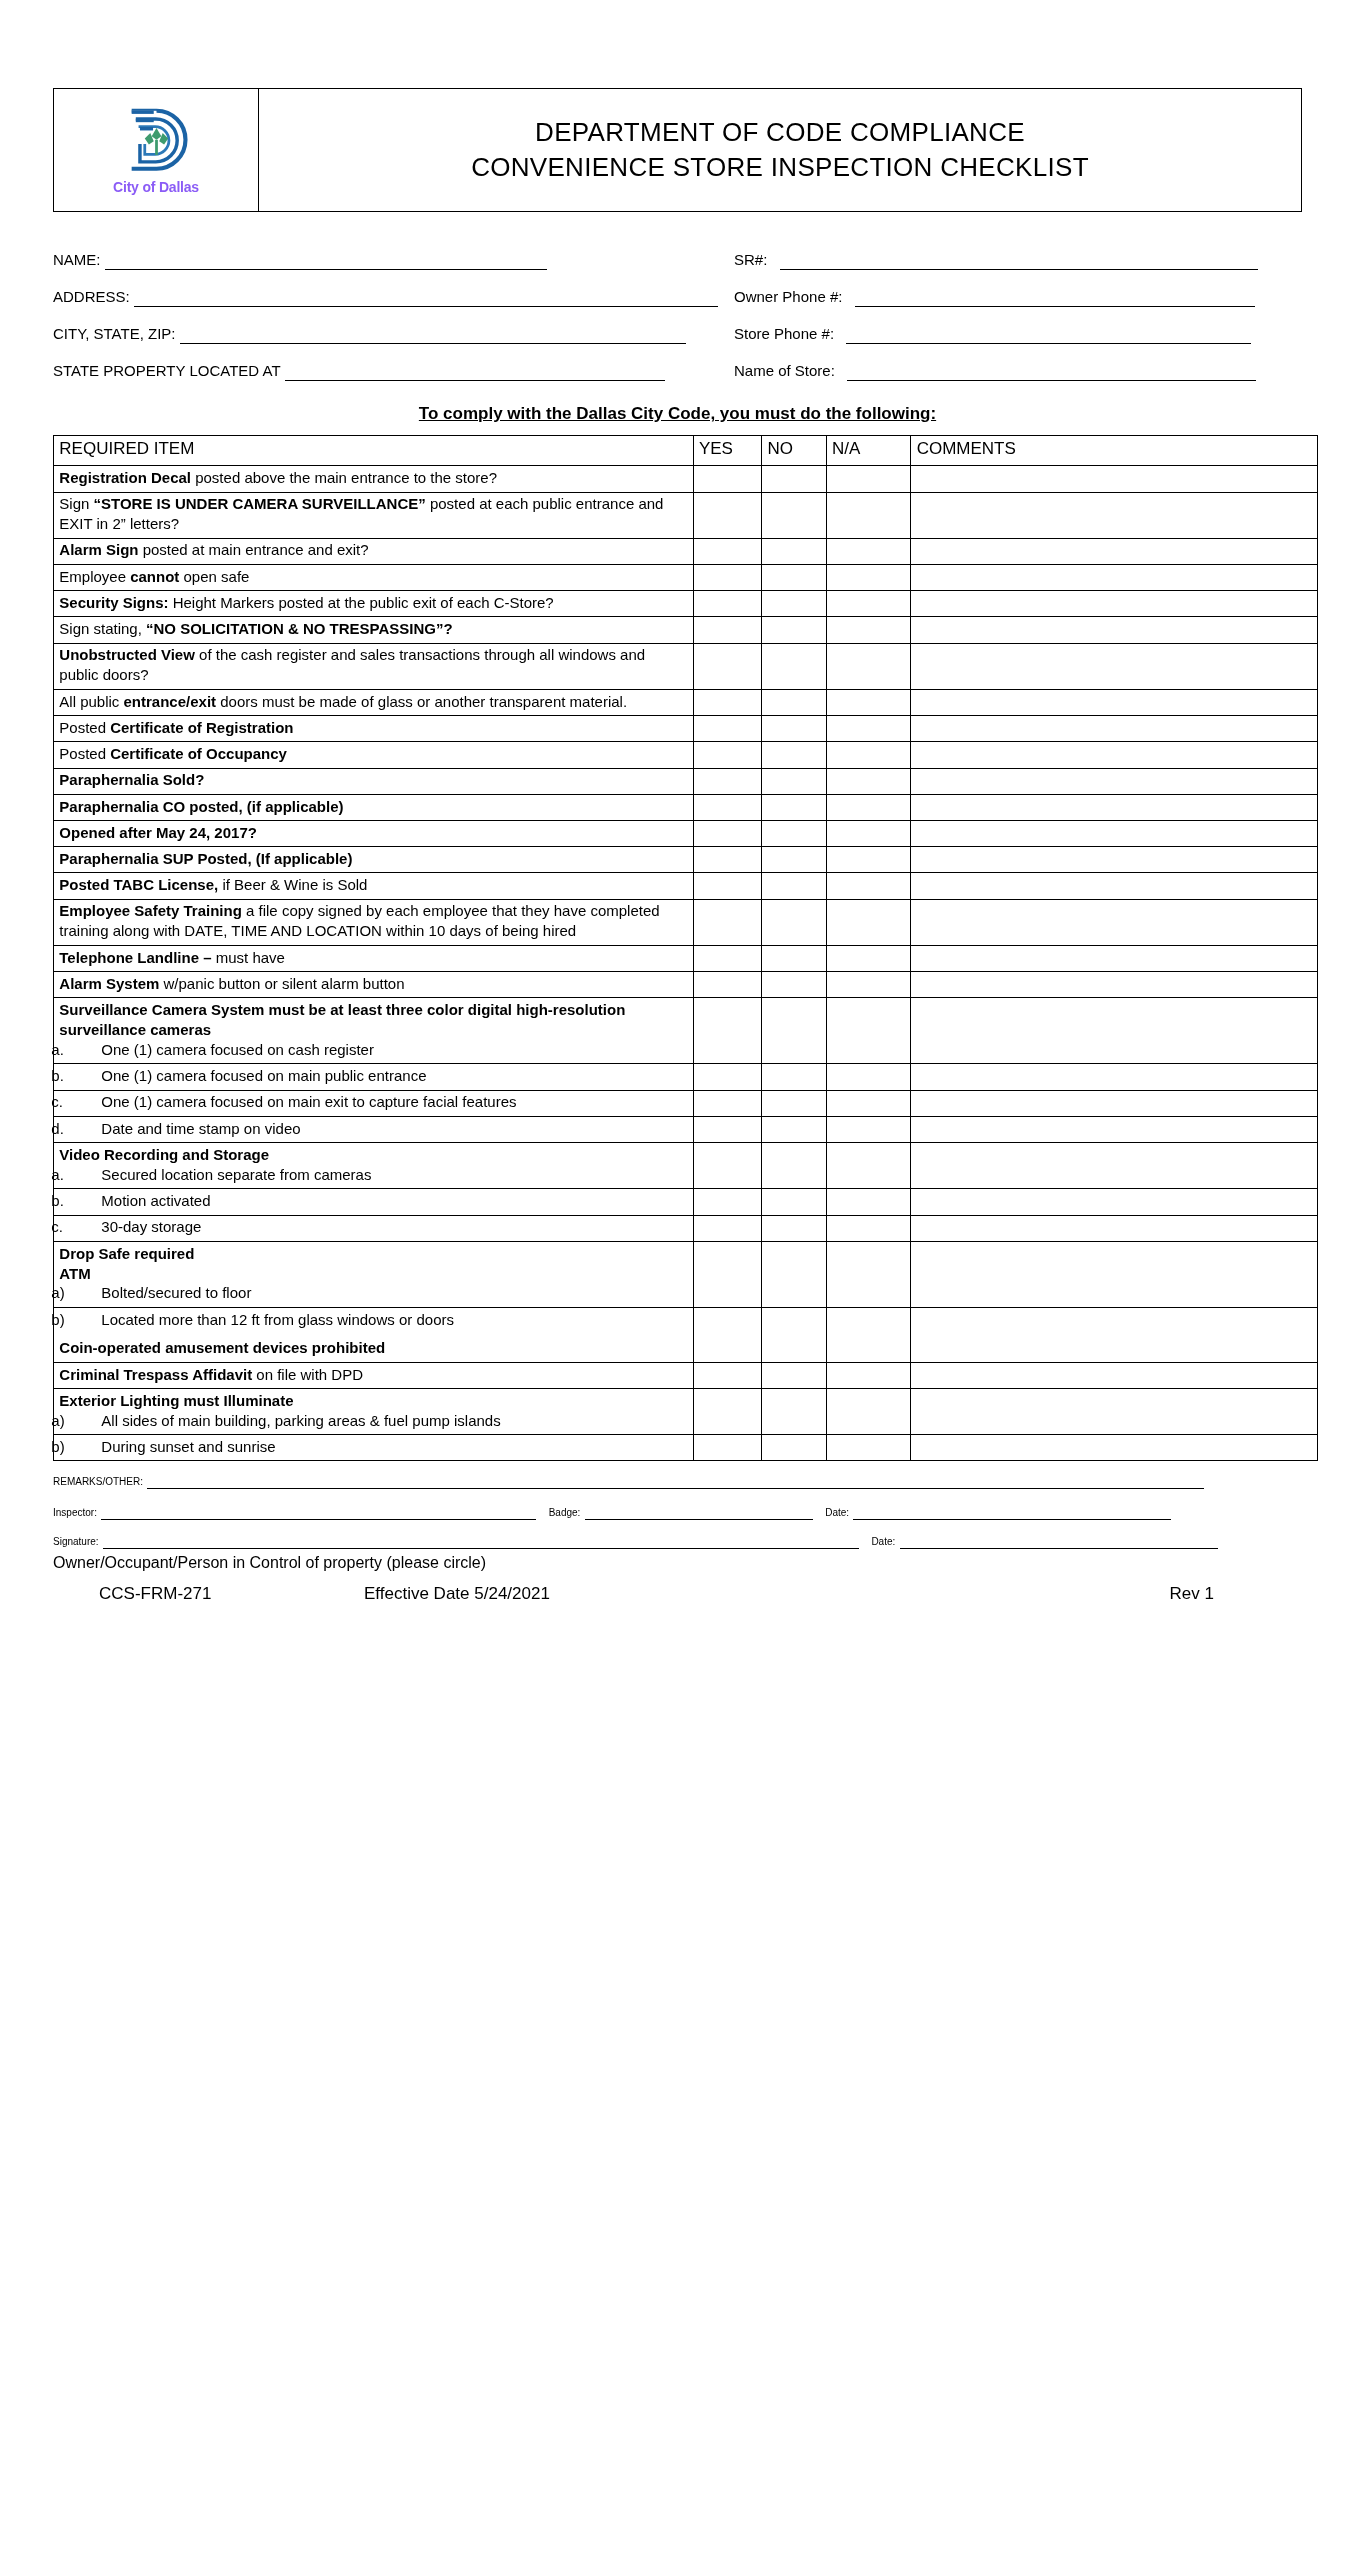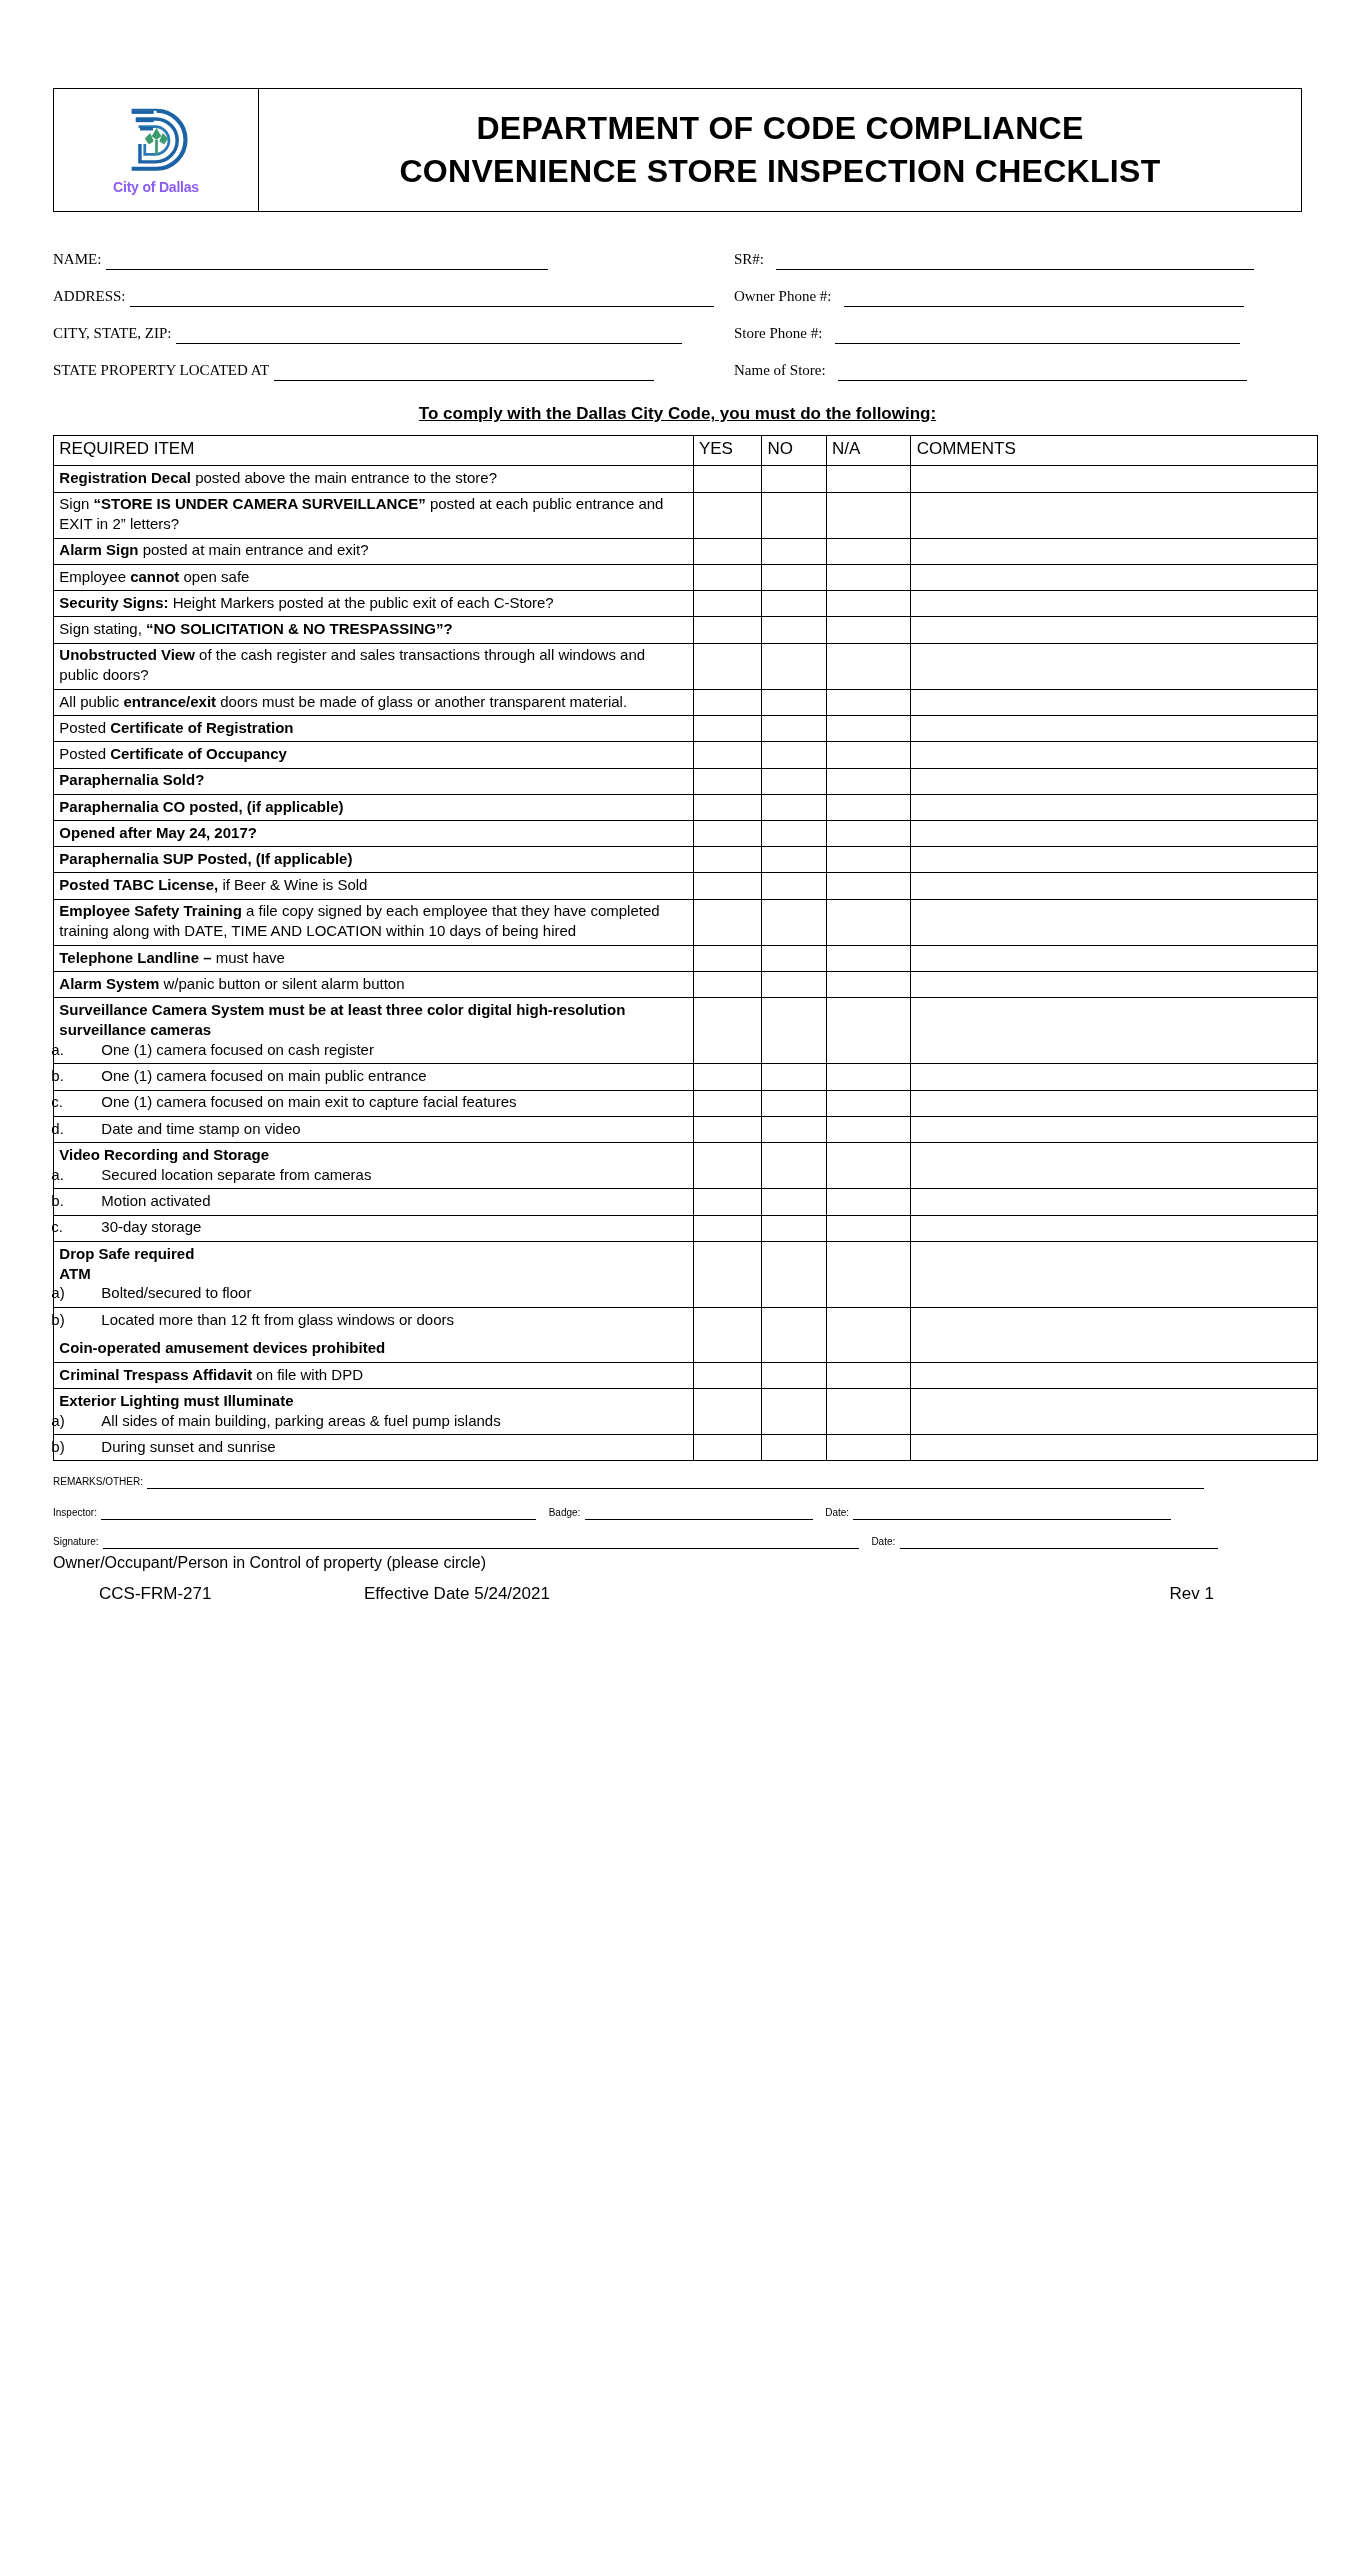--- a/index.html
+++ b/index.html
@@ -60,36 +60,35 @@
   }
   .title-cell {
     flex: 1;
     display: flex;
     flex-direction: column;
     align-items: center;
     justify-content: center;
     box-sizing: border-box;
   }
   .title-line {
-    font-size: 32px;
-    font-weight: bold;
+    font-size: 26px;
+    font-weight: normal;
     letter-spacing: 0.3px;
     line-height: 1.35;
     text-align: center;
   }
 
   
   .fields {
     margin-top: 21px;
   }
   .field-row {
     display: flex;
     align-items: flex-end;
     height: 37px;
-    font-family: Liberation Serif, serif;
   }
   .fld {
     display: flex;
     align-items: flex-end;
     font-size: 15px;
     white-space: nowrap;
   }
   .fld-label {
     font-size: 15px;
     padding-bottom: 1.8px;

